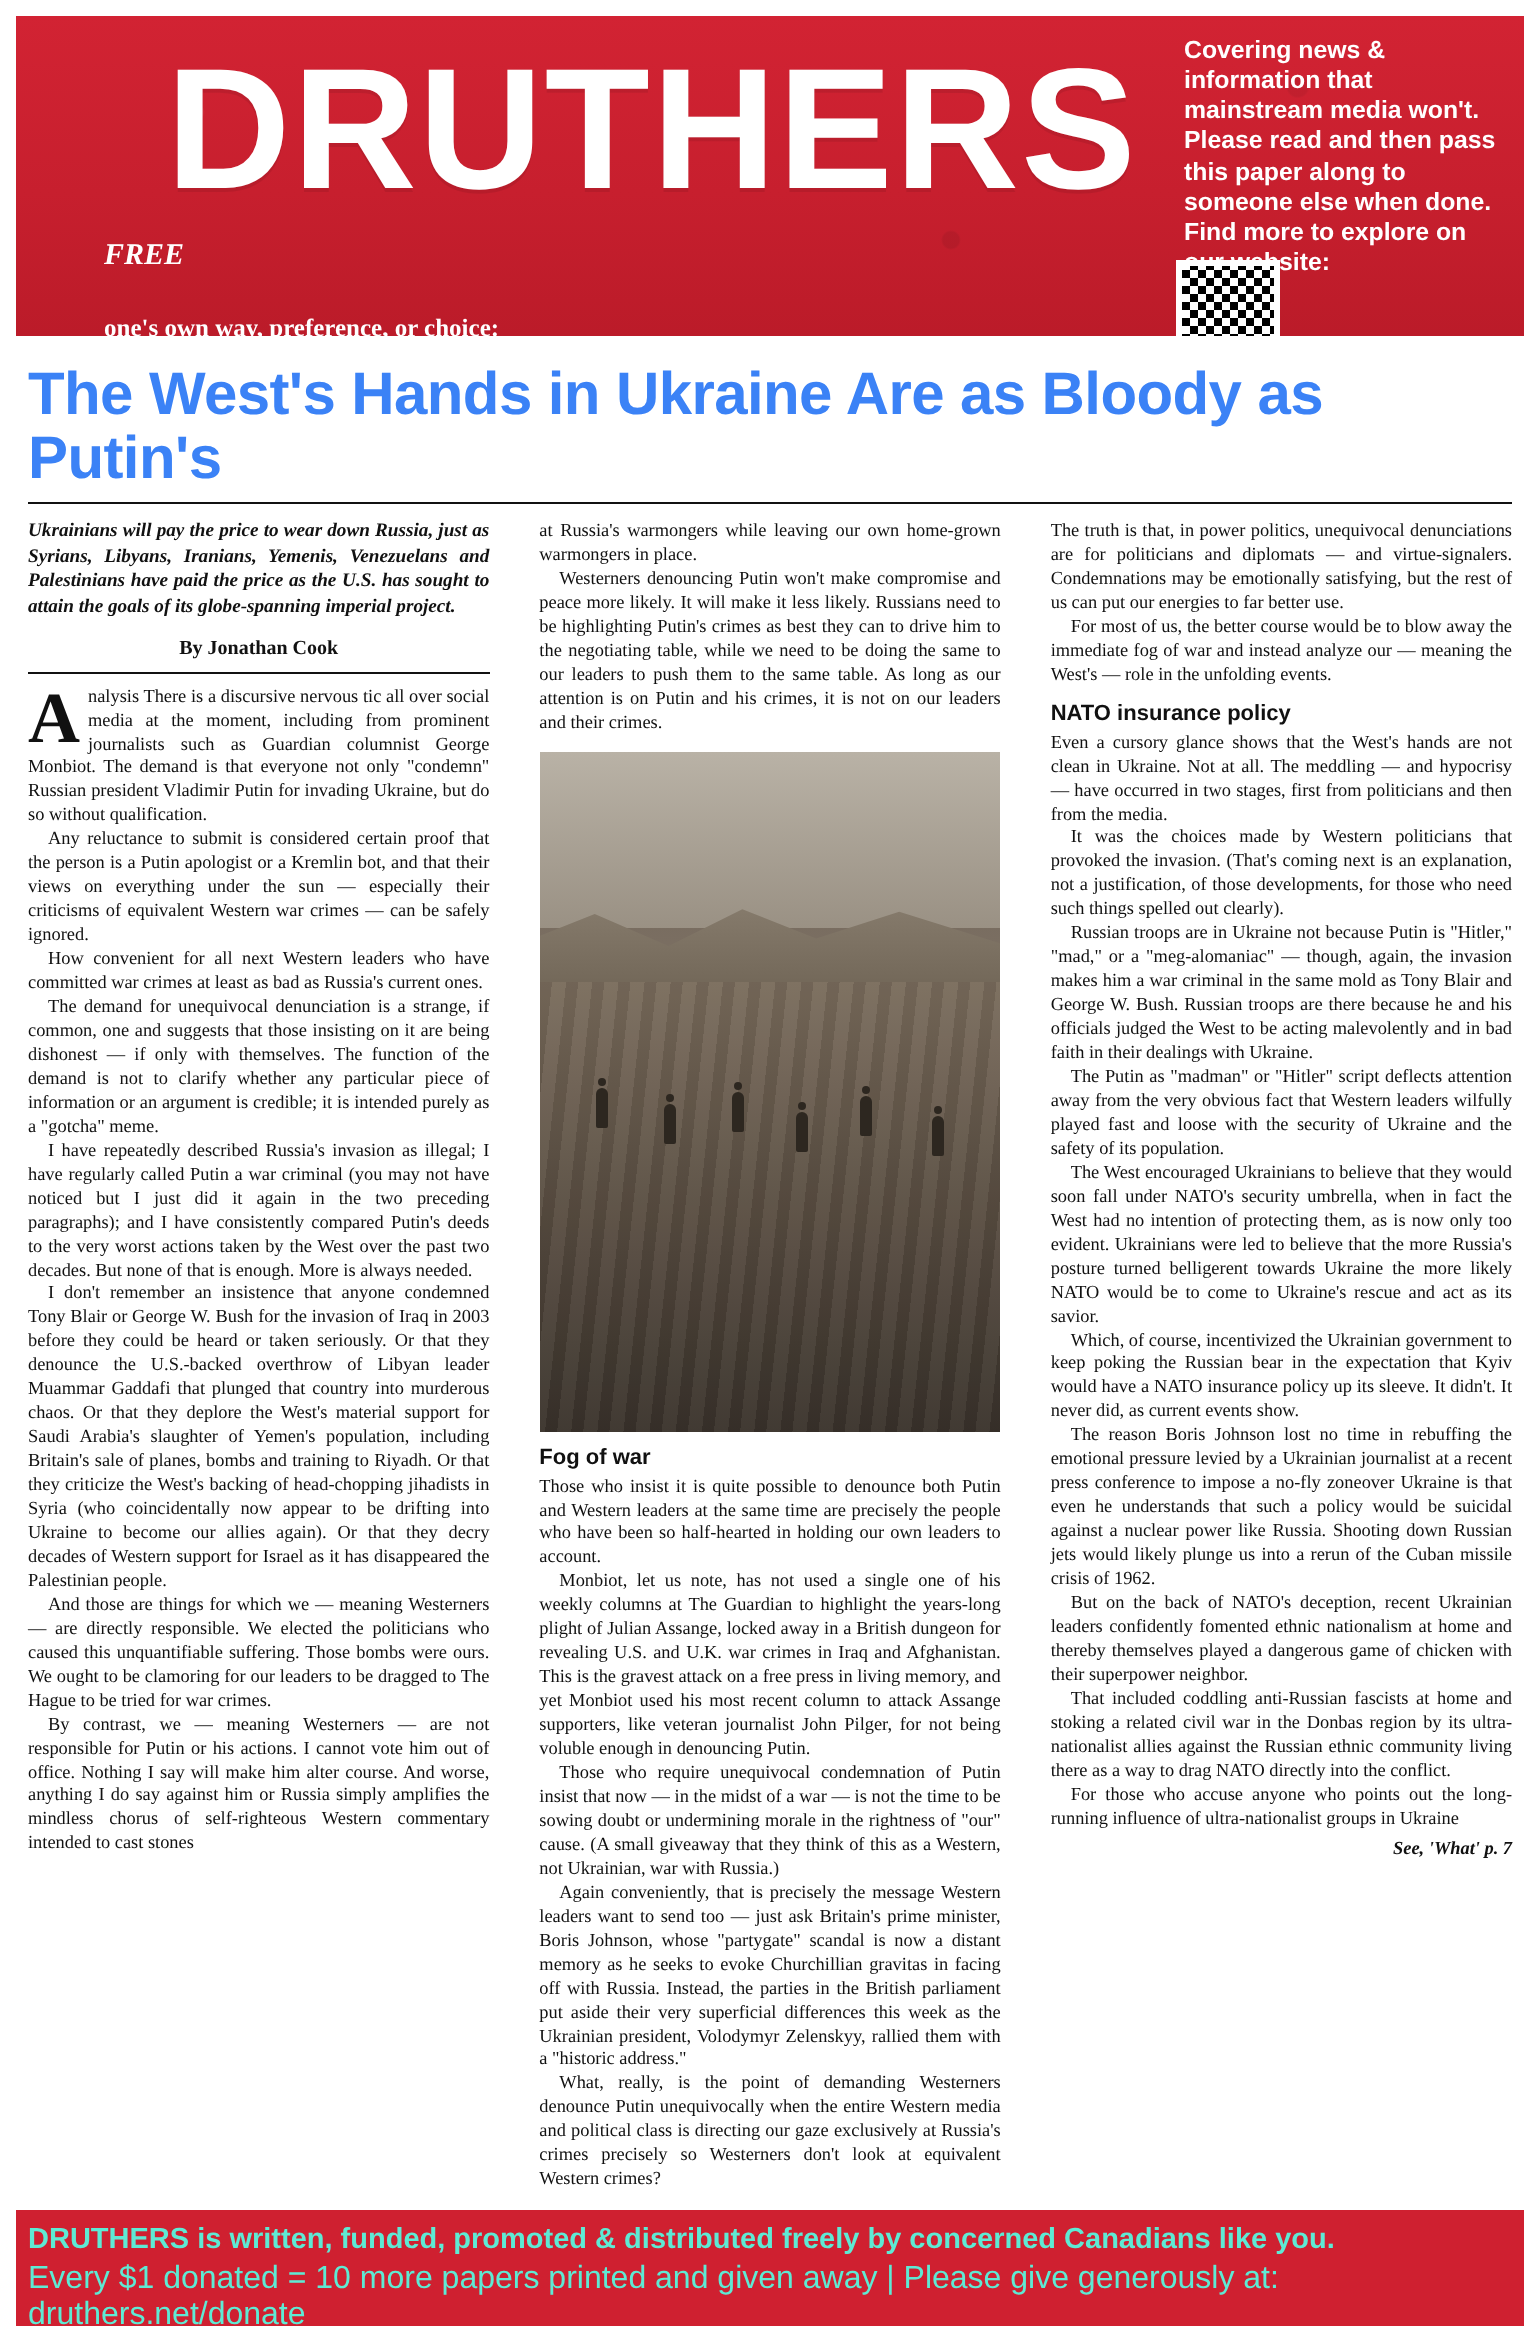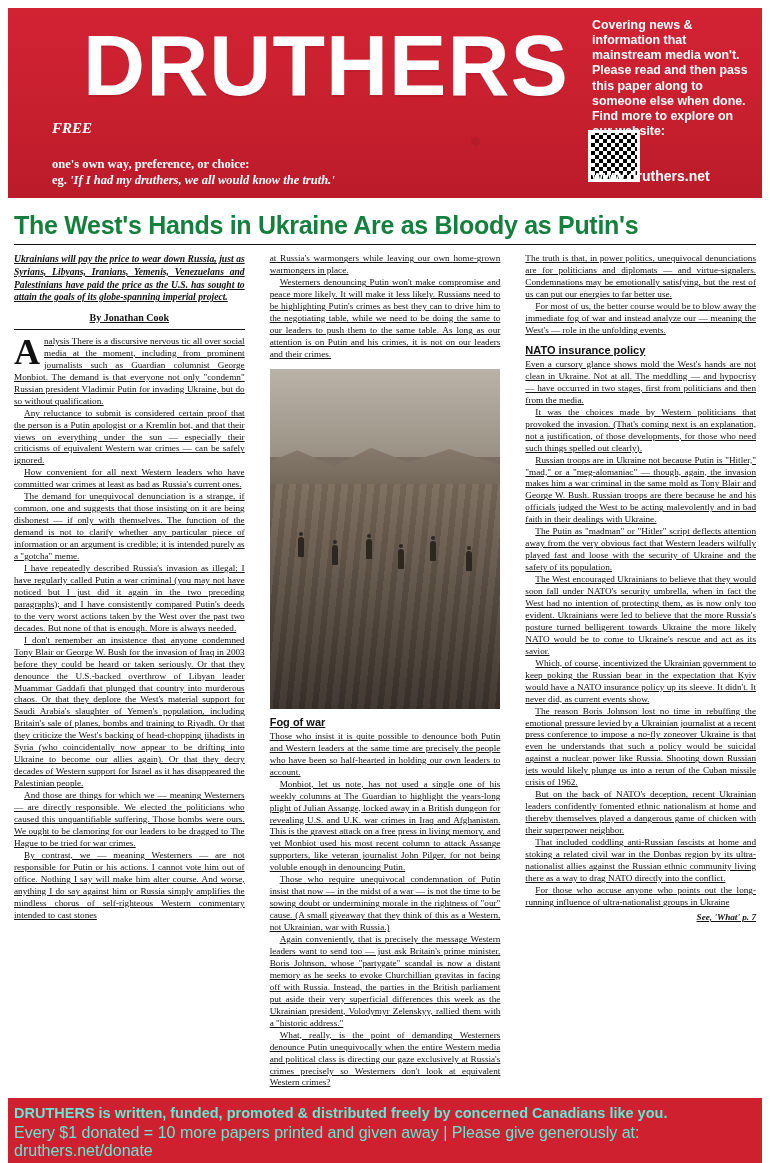--- a/index.html
+++ b/index.html
@@ -10,21 +10,21 @@
     font-family:"Liberation Serif", serif;
     color:#111;
     overflow:hidden;
   }
   .page { position:relative; width:770px; height:1163px; background:#fff; }
 
   
   .masthead {
     position:relative;
     margin:8px 8px 0 8px;
-    height:190px;
+    height:160px;
     background:#000000;
     overflow:hidden;
   }
   .mast-noise {
     position:absolute; inset:0;
     background:
       radial-gradient(circle at 12% 30%, rgba(255,255,255,0.05) 0 3px, transparent 4px),
       radial-gradient(circle at 62% 70%, rgba(0,0,0,0.07) 0 4px, transparent 5px),
       radial-gradient(circle at 85% 22%, rgba(0,0,0,0.06) 0 5px, transparent 6px),
       linear-gradient(180deg,#d22333 0%, #c71f2e 55%, #bb1b29 100%);
@@ -104,35 +104,34 @@
     font-family:"Liberation Sans", sans-serif;
     font-weight:bold;
     font-size:14px;
   }
 
   
   .headline {
     margin:14px 14px 4px 14px;
     font-family:"Liberation Sans", sans-serif;
     font-weight:bold;
-    font-size:25px;
+    font-size:30px;
     letter-spacing:-0.3px;
-    color:#15803d;
+    color:#3b82f6;
     line-height:1.05;
   }
   .rule { margin:6px 14px 8px 14px; border-top:1px solid #111; }
 
   
   .cols {
     position:relative;
     margin:0 14px;
     display:flex;
     gap:25px;
     height:835px;
-    text-decoration:underline;
   }
   .col { width:238px; position:relative; }
   p.body {
     margin:0 0 0 0;
     font-size:9.2px;
     line-height:1.30;
     text-align:justify;
     text-indent:10px;
     font-family:"Liberation Serif", serif;
   }
@@ -296,21 +295,21 @@
       <p class="body">Monbiot, let us note, has not used a single one of his weekly columns at The Guardian to highlight the years-long plight of Julian Assange, locked away in a British dungeon for revealing U.S. and U.K. war crimes in Iraq and Afghanistan. This is the gravest attack on a free press in living memory, and yet Monbiot used his most recent column to attack Assange supporters, like veteran journalist John Pilger, for not being voluble enough in denouncing Putin.</p>
       <p class="body">Those who require unequivocal condemnation of Putin insist that now — in the midst of a war — is not the time to be sowing doubt or undermining morale in the rightness of "our" cause. (A small giveaway that they think of this as a Western, not Ukrainian, war with Russia.)</p>
       <p class="body">Again conveniently, that is precisely the message Western leaders want to send too — just ask Britain's prime minister, Boris Johnson, whose "partygate" scandal is now a distant memory as he seeks to evoke Churchillian gravitas in facing off with Russia. Instead, the parties in the British parliament put aside their very superficial differences this week as the Ukrainian president, Volodymyr Zelenskyy, rallied them with a "historic address."</p>
       <p class="body">What, really, is the point of demanding Westerners denounce Putin unequivocally when the entire Western media and political class is directing our gaze exclusively at Russia's crimes precisely so Westerners don't look at equivalent Western crimes?</p>
     </div>
 
     <div class="col">
       <p class="body first">The truth is that, in power politics, unequivocal denunciations are for politicians and diplomats — and virtue-signalers. Condemnations may be emotionally satisfying, but the rest of us can put our energies to far better use.</p>
       <p class="body">For most of us, the better course would be to blow away the immediate fog of war and instead analyze our — meaning the West's — role in the unfolding events.</p>
       <div class="subhead">NATO insurance policy</div>
-      <p class="body first">Even a cursory glance shows mold the West's hands are not clean in Ukraine. Not at all. The meddling — and hypocrisy — have occurred in two stages, first from politicians and then from the media.</p>
+      <p class="body first">Even a cursory glance shows that the West's hands are not clean in Ukraine. Not at all. The meddling — and hypocrisy — have occurred in two stages, first from politicians and then from the media.</p>
       <p class="body">It was the choices made by Western politicians that provoked the invasion. (That's coming next is an explanation, not a justification, of those developments, for those who need such things spelled out clearly).</p>
       <p class="body">Russian troops are in Ukraine not because Putin is "Hitler," "mad," or a "meg-alomaniac" — though, again, the invasion makes him a war criminal in the same mold as Tony Blair and George W. Bush. Russian troops are there because he and his officials judged the West to be acting malevolently and in bad faith in their dealings with Ukraine.</p>
       <p class="body">The Putin as "madman" or "Hitler" script deflects attention away from the very obvious fact that Western leaders wilfully played fast and loose with the security of Ukraine and the safety of its population.</p>
       <p class="body">The West encouraged Ukrainians to believe that they would soon fall under NATO's security umbrella, when in fact the West had no intention of protecting them, as is now only too evident. Ukrainians were led to believe that the more Russia's posture turned belligerent towards Ukraine the more likely NATO would be to come to Ukraine's rescue and act as its savior.</p>
       <p class="body">Which, of course, incentivized the Ukrainian government to keep poking the Russian bear in the expectation that Kyiv would have a NATO insurance policy up its sleeve. It didn't. It never did, as current events show.</p>
       <p class="body">The reason Boris Johnson lost no time in rebuffing the emotional pressure levied by a Ukrainian journalist at a recent press conference to impose a no-fly zoneover Ukraine is that even he understands that such a policy would be suicidal against a nuclear power like Russia. Shooting down Russian jets would likely plunge us into a rerun of the Cuban missile crisis of 1962.</p>
       <p class="body">But on the back of NATO's deception, recent Ukrainian leaders confidently fomented ethnic nationalism at home and thereby themselves played a dangerous game of chicken with their superpower neighbor.</p>
       <p class="body">That included coddling anti-Russian fascists at home and stoking a related civil war in the Donbas region by its ultra-nationalist allies against the Russian ethnic community living there as a way to drag NATO directly into the conflict.</p>
       <p class="body">For those who accuse anyone who points out the long-running influence of ultra-nationalist groups in Ukraine</p>
       <div class="cont">See, 'What' p. 7</div>

